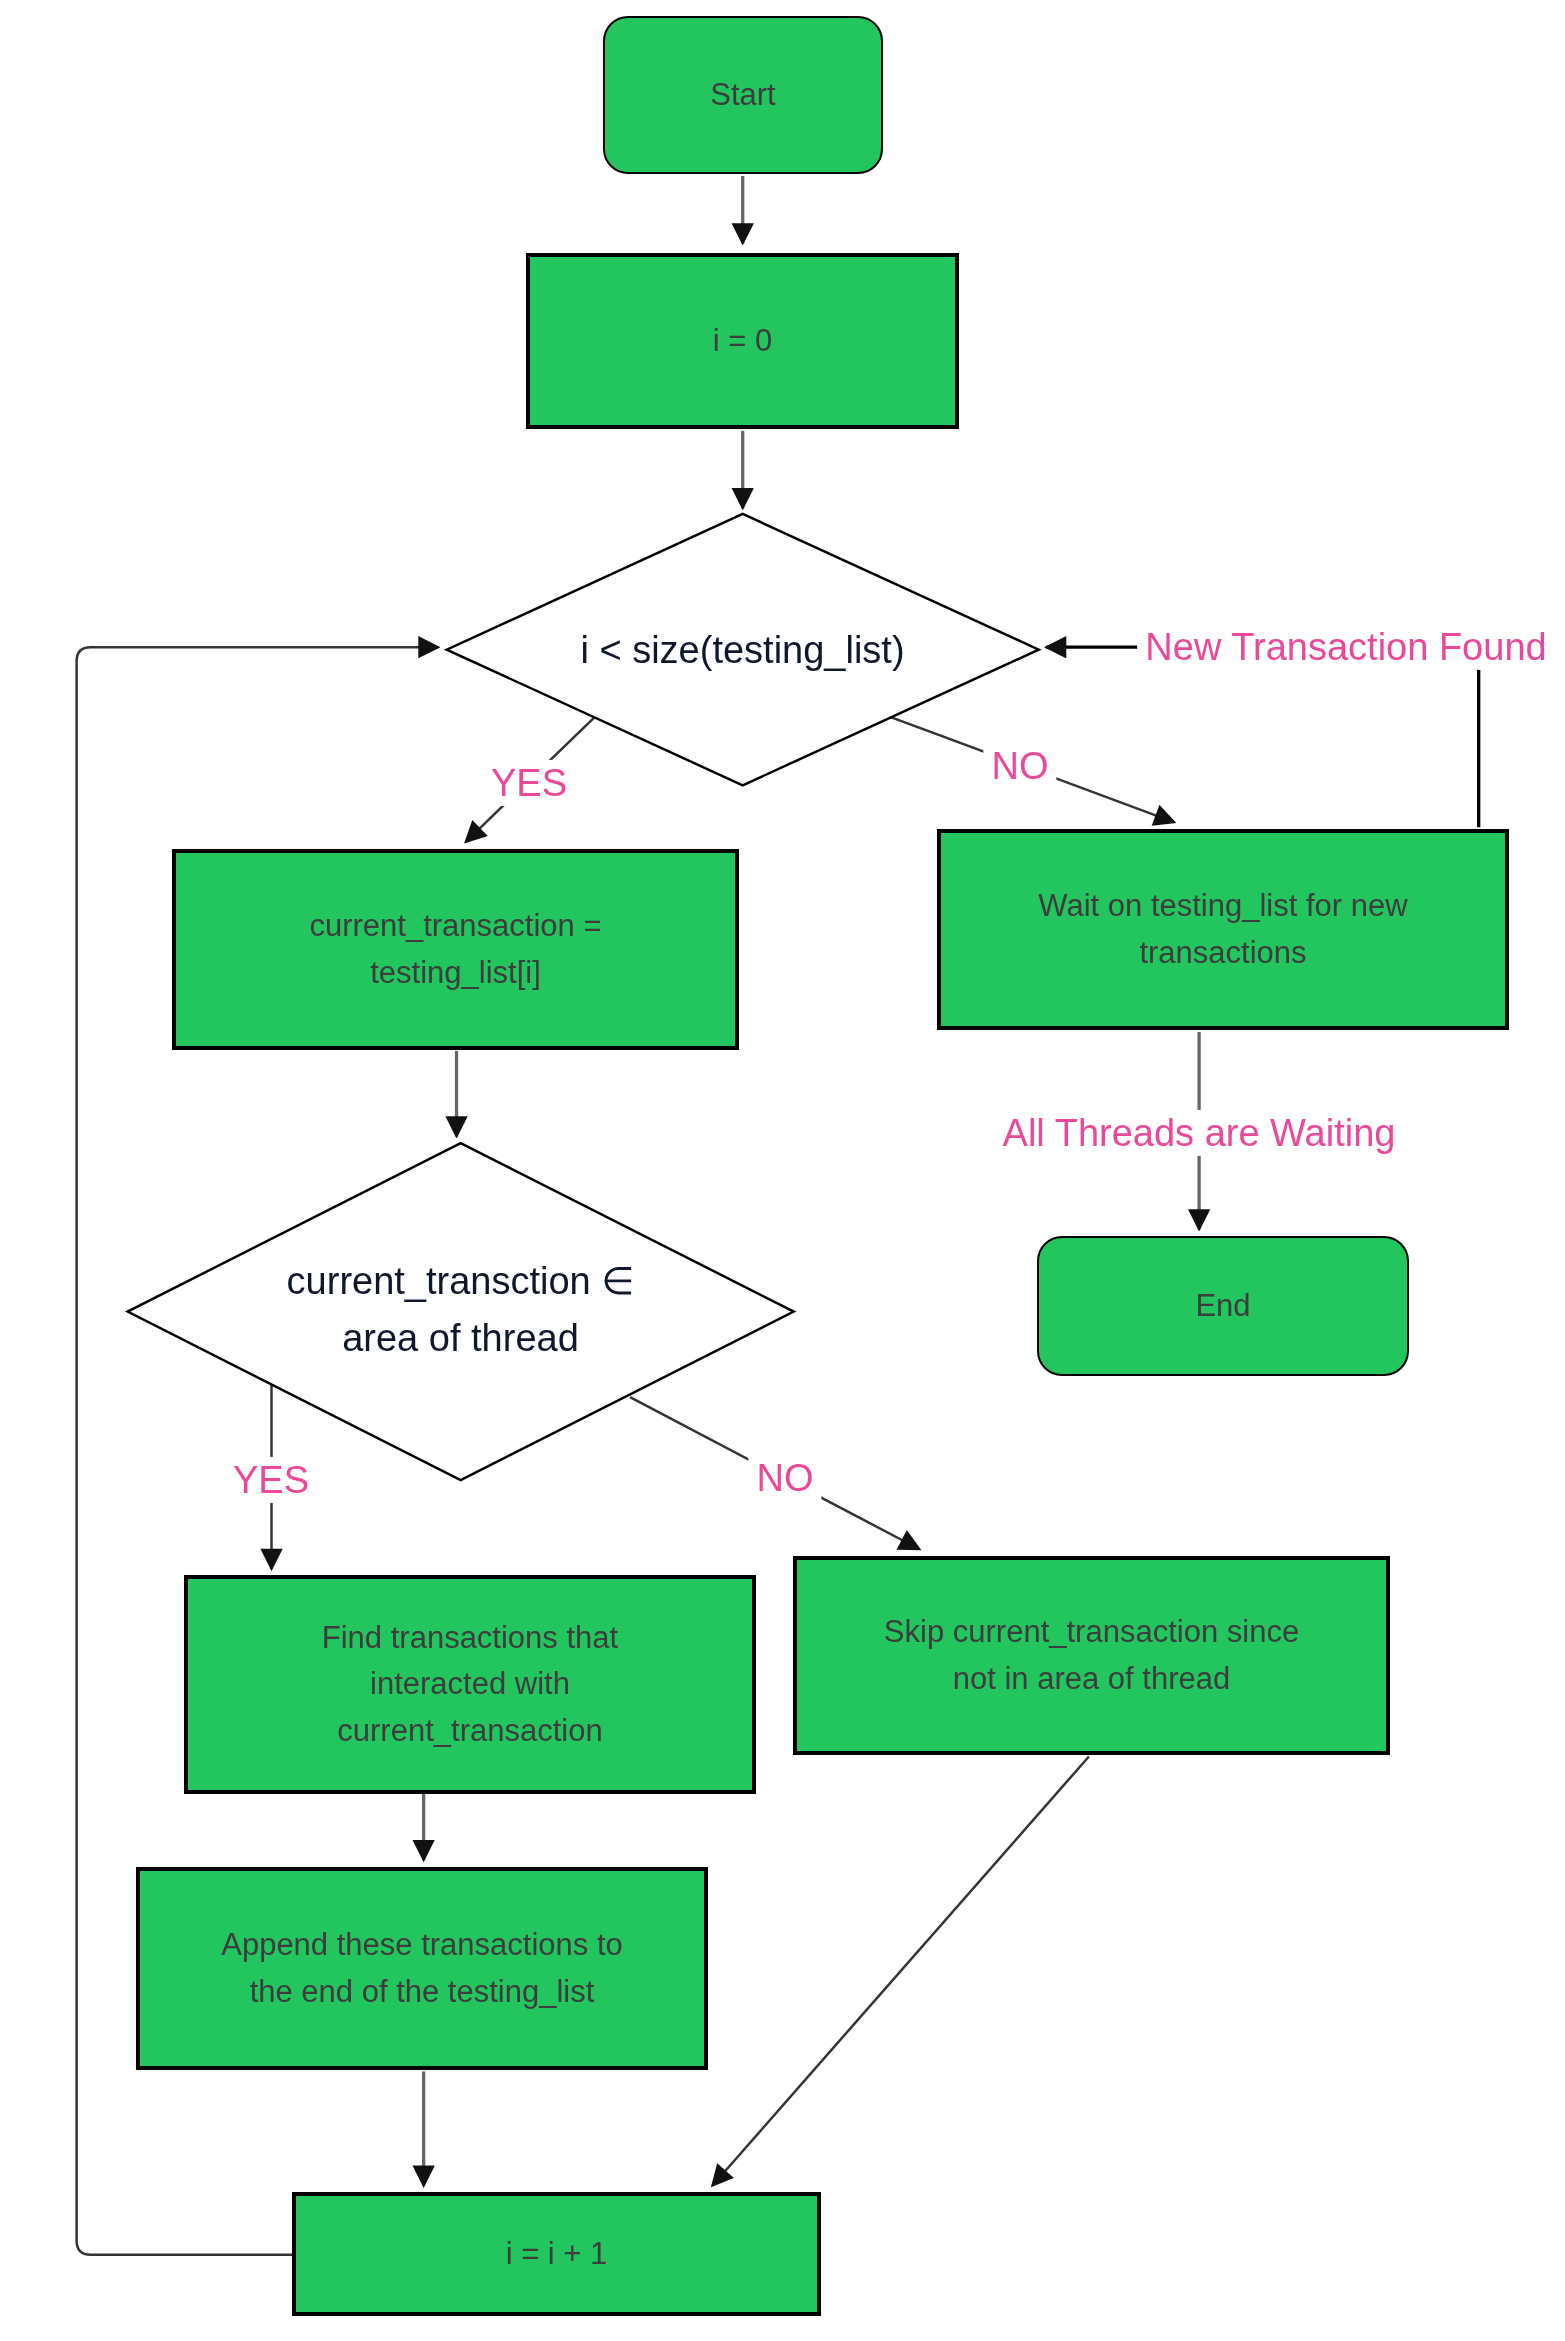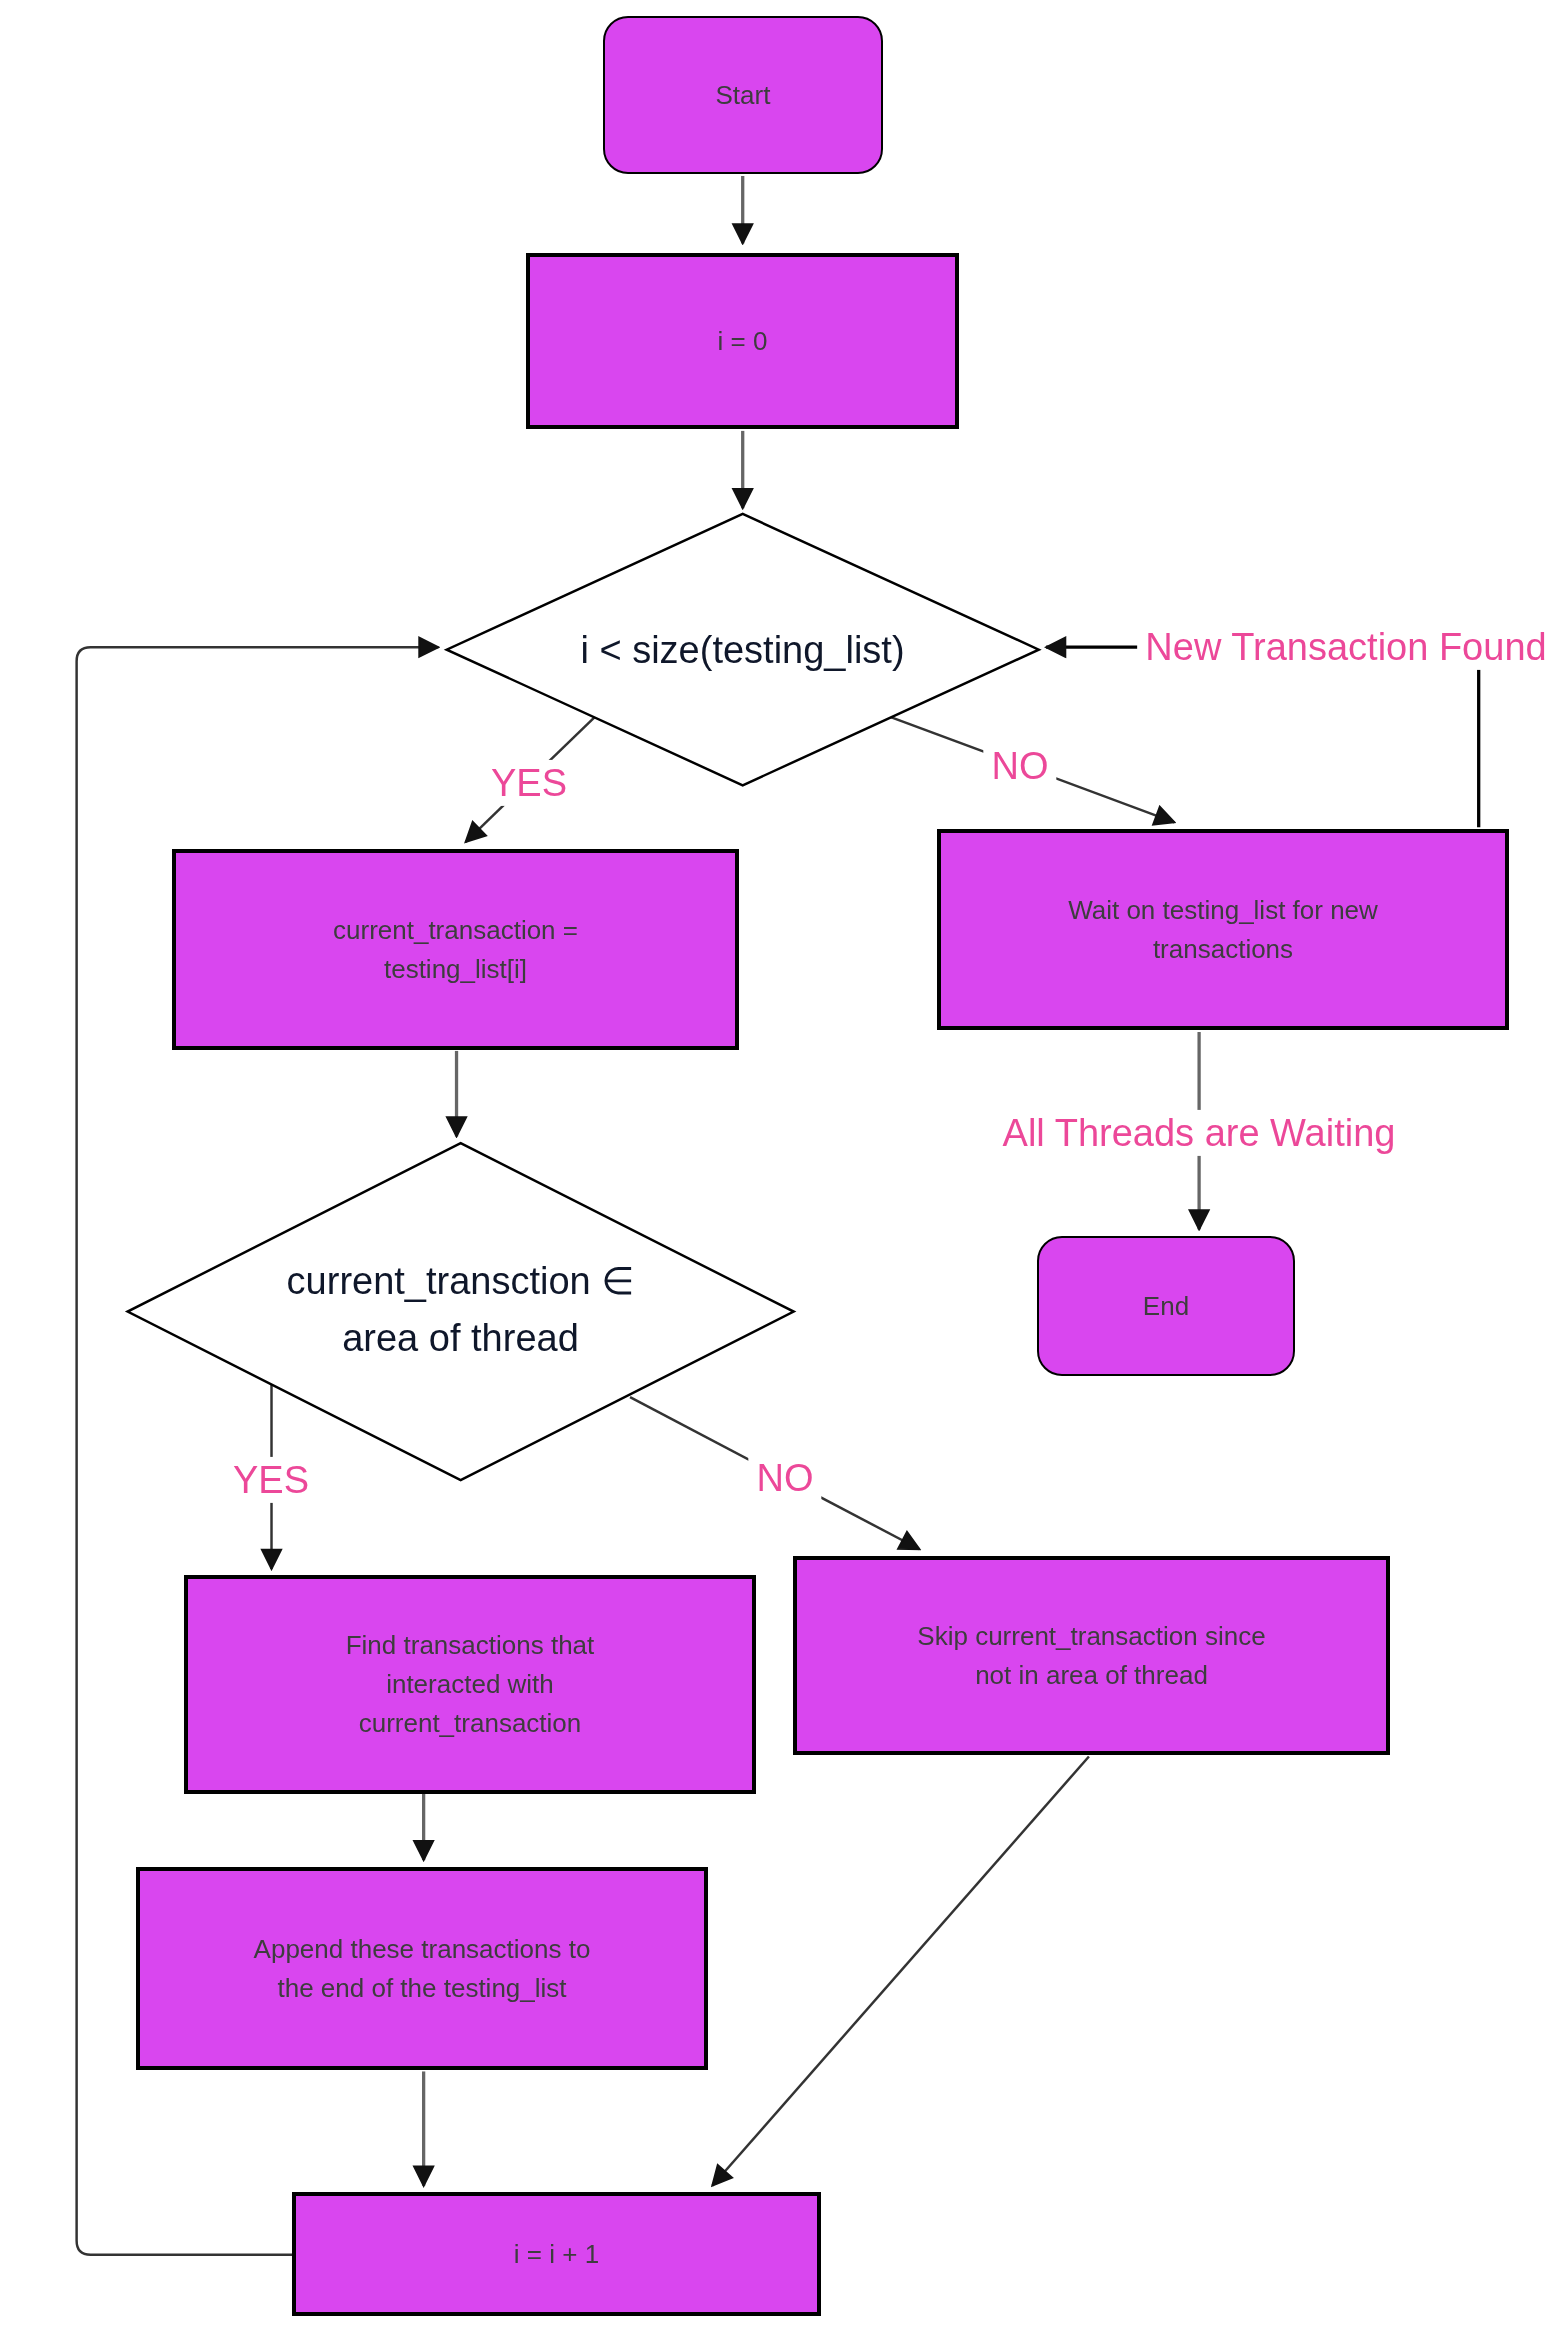--- a/index.html
+++ b/index.html
@@ -1,20 +1,20 @@
 <!DOCTYPE html>
 <html style="font-size:13px"><head>
 <meta charset="utf-8">
 <style>
   html,body{margin:0;padding:0;background:#ffffff;}
   .canvas{position:relative;width:1566px;height:2342px;background:#ffffff;overflow:hidden;
           font-family:"Liberation Sans", sans-serif;}
   svg.wires{position:absolute;left:0;top:0;}
-  .node{position:absolute;background:#d946ef;display:flex;align-items:center;justify-content:center;
-        text-align:center;font-size:26px;line-height:1.5;color:#3d3d3d;white-space:pre-line;
+  .node{position:absolute;background:#22c55e;display:flex;align-items:center;justify-content:center;
+        text-align:center;font-size:31px;line-height:1.5;color:#3d3d3d;white-space:pre-line;
         box-sizing:border-box;padding:0 10px;}
   .process{border:4.1px solid #000000;}
   .terminator{border:2.5px solid #000000;border-radius:25px;}
   .dlabel{position:absolute;display:flex;align-items:center;justify-content:center;text-align:center;
           font-size:38px;line-height:1.5;color:#0f172a;white-space:pre-line;pointer-events:none;}
   .elabel{position:absolute;transform:translate(-50%,-50%);background:#ffffff;padding:1.6px 8.2px;
           font-size:38px;color:#ec4899;white-space:nowrap;}
 </style>
 </head>
 <body>
@@ -48,21 +48,21 @@
 
   <div class="node terminator" style="left:603px;top:16.4px;width:280px;height:158px;">Start</div>
 
   <div class="node process" style="left:526px;top:253px;width:433px;height:176px;">i = 0</div>
 
   <div class="dlabel" style="left:496px;top:617px;width:493px;height:66px;">i &lt; size(testing_list)</div>
 
   <div class="node process" style="left:913px;top:829px;width:572px;height:201px;margin-left:24px;">Wait on testing_list for new
 transactions</div>
 
-  <div class="node terminator" style="left:1037px;top:1236px;width:258px;height:140px;">End</div>
+  <div class="node terminator" style="left:1037px;top:1236px;width:372px;height:140px;">End</div>
 
   <div class="node process" style="left:172px;top:849px;width:567px;height:201px;">current_transaction =
 testing_list[i]</div>
 
   <div class="dlabel" style="left:214px;top:1244px;width:493px;height:132px;">current_transction ∈
 area of thread</div>
 
   <div class="node process" style="left:136px;top:1575px;width:572px;height:219px;margin-left:48px;">Find transactions that
 interacted with
 current_transaction</div>

